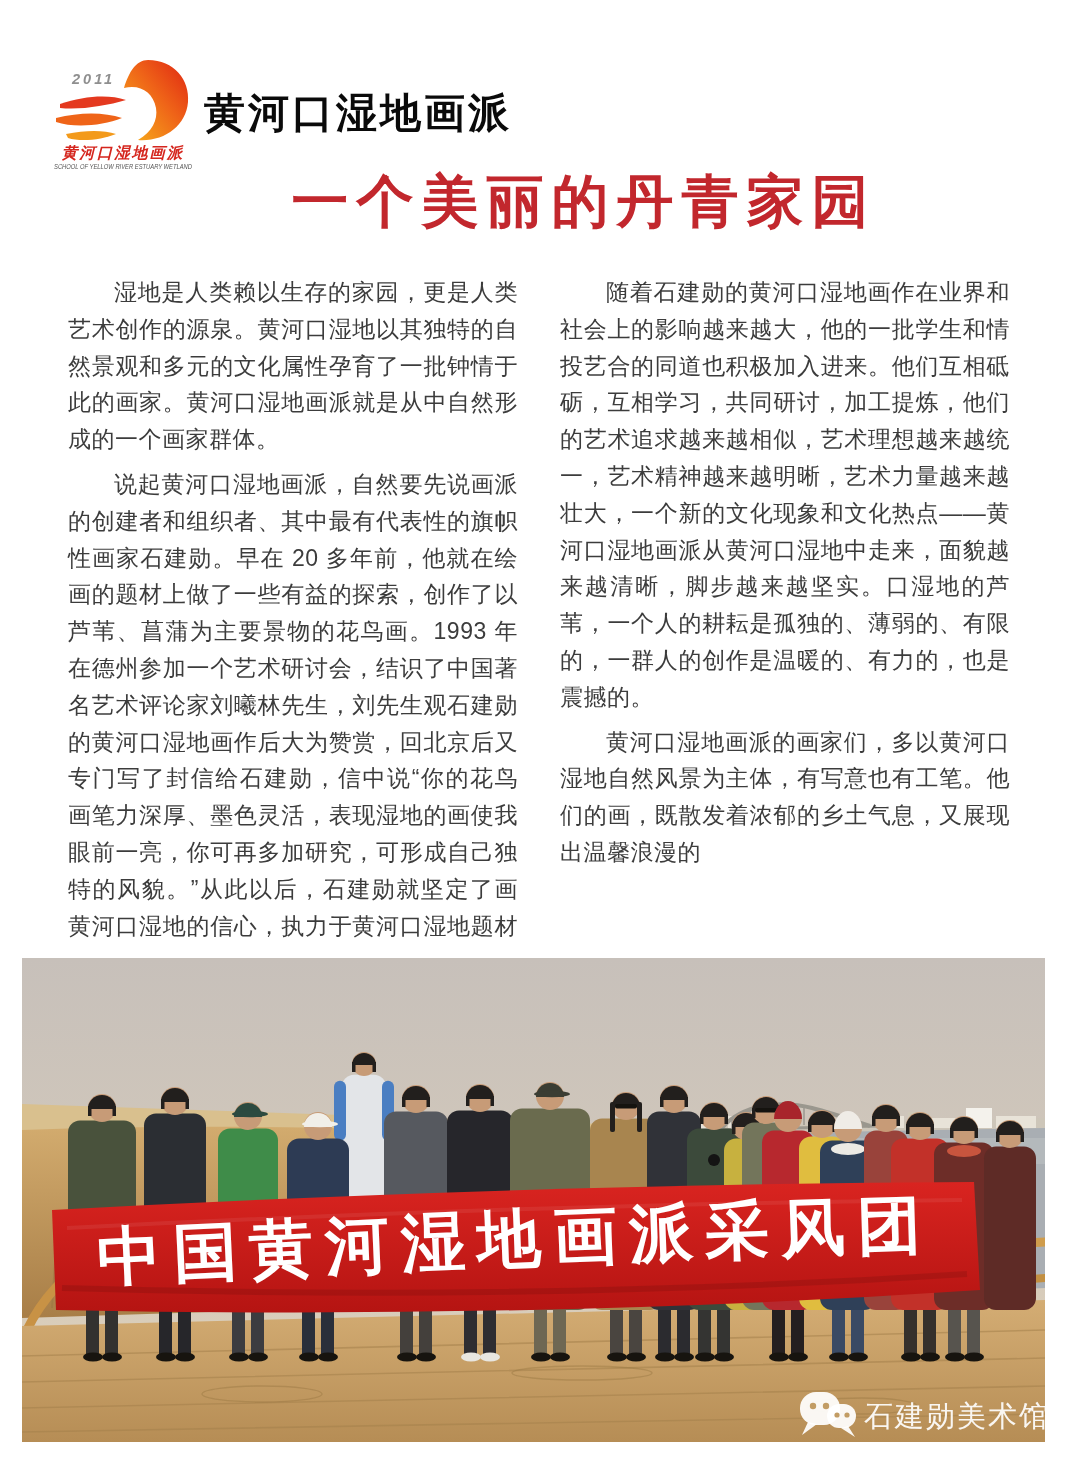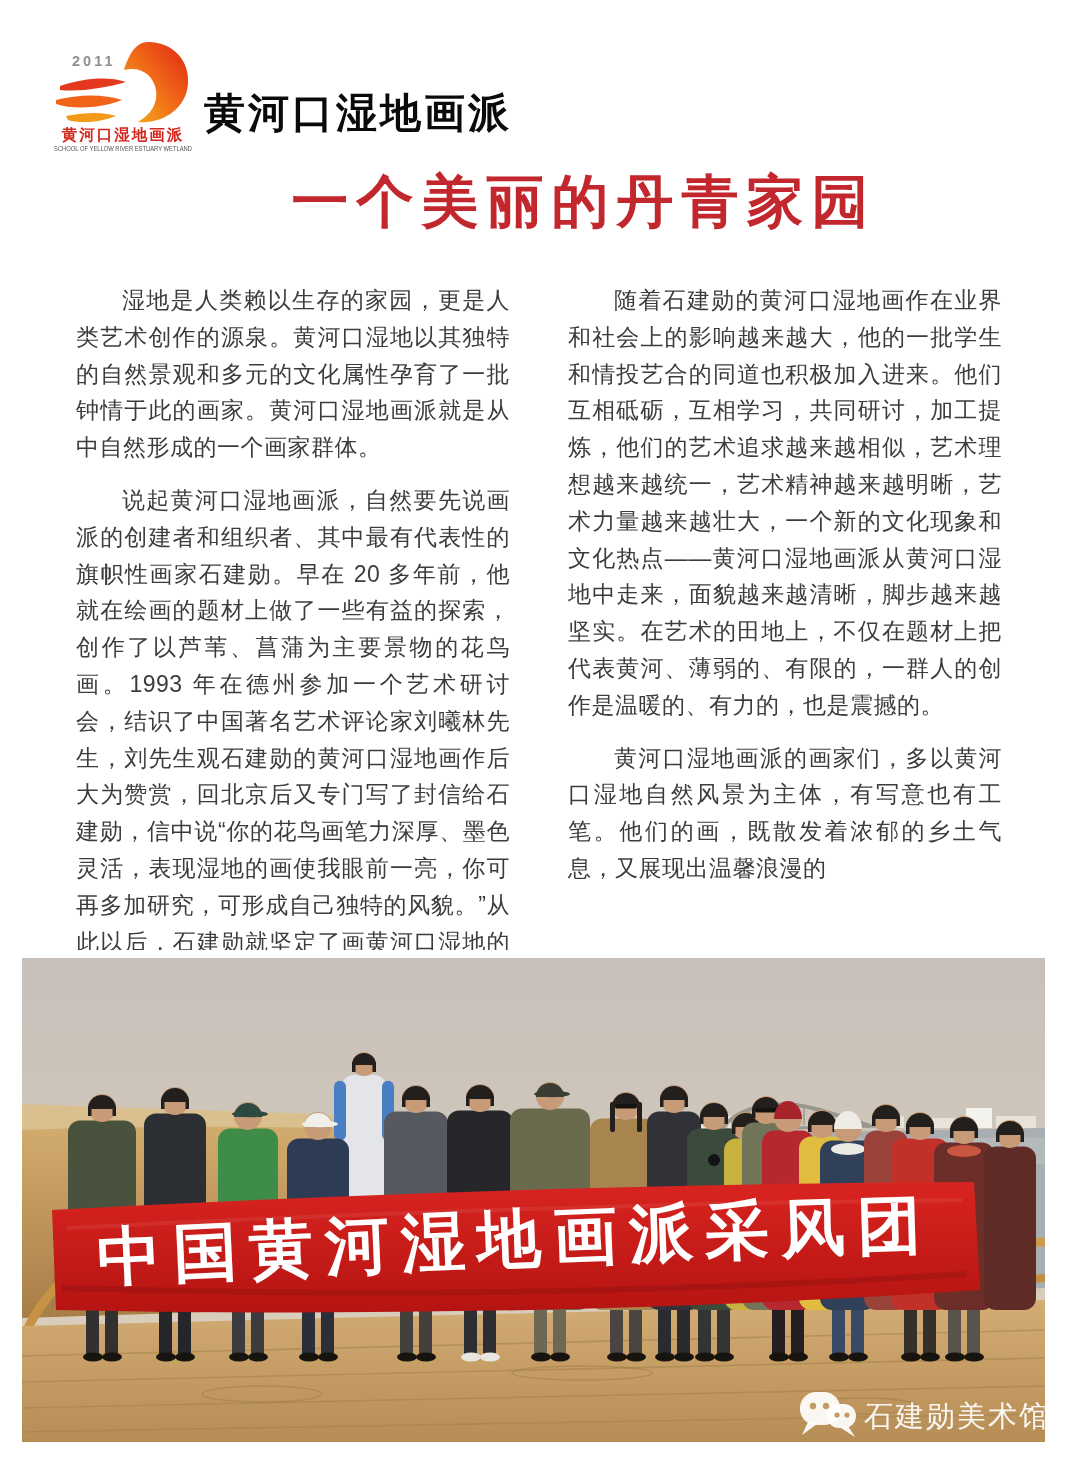--- a/index.html
+++ b/index.html
@@ -6,40 +6,40 @@
   body{
     width:1080px;height:1466px;position:relative;overflow:hidden;
     font-family:"Liberation Sans","DejaVu Sans",sans-serif;
     -webkit-font-smoothing:antialiased;
   }
   :root{
     --title-red:#c2272d;
     --logo-red:#d5261e;
   }
   
-  .logo{position:absolute;left:52px;top:36px;width:142px;height:118px;}
+  .logo{position:absolute;left:52px;top:54px;width:142px;height:118px;font-style:italic;}
   .kicker{
     position:absolute;left:204px;top:86px;margin:0;
     font-size:41px;font-weight:700;letter-spacing:3px;color:#0a0a0a;
   }
   .main-title{
     position:absolute;left:0;top:160px;width:100%;margin:4px;text-align:center;
     font-family:"Liberation Serif","DejaVu Serif",serif;
     font-size:57px;font-weight:700;letter-spacing:8px;
     color:var(--title-red,#c2272d);
     padding-left:40px;
   }
   
   .columns{
     position:absolute;left:60px;top:266px;width:958px;height:684px;
     display:flex;gap:26px;overflow:hidden;
   }
   .col{flex:1 1 0;min-width:0;}
   .col p{
-    margin:16px;font-size:23px;line-height:36.8px;letter-spacing:0.5px;
+    margin:8px;font-size:23px;line-height:36.8px;letter-spacing:0.5px;
     text-align:justify;text-justify:inter-ideograph;color:#3c3c3c;
   }
   .col p.indent{text-indent:2em;}
   
   .photo{position:absolute;left:22px;top:958px;width:1023px;height:484px;margin:0;}
   .photo svg{display:block;width:100%;height:100%;}
 </style>
 </head>
 <body>
 
@@ -67,21 +67,21 @@
 
   <h1 class="kicker">黄河口湿地画派</h1>
   <h2 class="main-title">一个美丽的丹青家园</h2>
 
   <main class="columns">
     <div class="col">
       <p class="indent">湿地是人类赖以生存的家园，更是人类艺术创作的源泉。黄河口湿地以其独特的自然景观和多元的文化属性孕育了一批钟情于此的画家。黄河口湿地画派就是从中自然形成的一个画家群体。</p>
       <p class="indent">说起黄河口湿地画派，自然要先说画派的创建者和组织者、其中最有代表性的旗帜性画家石建勋。早在 20 多年前，他就在绘画的题材上做了一些有益的探索，创作了以芦苇、菖蒲为主要景物的花鸟画。1993 年在德州参加一个艺术研讨会，结识了中国著名艺术评论家刘曦林先生，刘先生观石建勋的黄河口湿地画作后大为赞赏，回北京后又专门写了封信给石建勋，信中说“你的花鸟画笔力深厚、墨色灵活，表现湿地的画使我眼前一亮，你可再多加研究，可形成自己独特的风貌。”从此以后，石建勋就坚定了画黄河口湿地的信心，执力于黄河口湿地题材的开掘。这样一画就是 20 多年。不仅在题材上把代表黄河</p>
     </div>
     <div class="col">
-      <p class="indent">随着石建勋的黄河口湿地画作在业界和社会上的影响越来越大，他的一批学生和情投艺合的同道也积极加入进来。他们互相砥砺，互相学习，共同研讨，加工提炼，他们的艺术追求越来越相似，艺术理想越来越统一，艺术精神越来越明晰，艺术力量越来越壮大，一个新的文化现象和文化热点——黄河口湿地画派从黄河口湿地中走来，面貌越来越清晰，脚步越来越坚实。在艺术的田地上，不仅在题材上把代表黄河、薄弱的、有限的，一群人的创作是温暖的、有力的，也是震撼的。</p>
+      <p class="indent">随着石建勋的黄河口湿地画作在业界和社会上的影响越来越大，他的一批学生和情投艺合的同道也积极加入进来。他们互相砥砺，互相学习，共同研讨，加工提炼，他们的艺术追求越来越相似，艺术理想越来越统一，艺术精神越来越明晰，艺术力量越来越壮大，一个新的文化现象和文化热点——黄河口湿地画派从黄河口湿地中走来，面貌越来越清晰，脚步越来越坚实。口湿地的芦苇，一个人的耕耘是孤独的、薄弱的、有限的，一群人的创作是温暖的、有力的，也是震撼的。</p>
       <p class="indent">黄河口湿地画派的画家们，多以黄河口湿地自然风景为主体，有写意也有工笔。他们的画，既散发着浓郁的乡土气息，又展现出温馨浪漫的</p>
     </div>
   </main>
 
   <figure class="photo">
     <svg viewBox="0 0 1023 484" preserveAspectRatio="none">
       <defs>
         <linearGradient id="sky" x1="0" y1="0" x2="0" y2="1">
           <stop offset="0" stop-color="#c7c0ba"></stop>
           <stop offset="0.55" stop-color="#d3c9bb"></stop>

